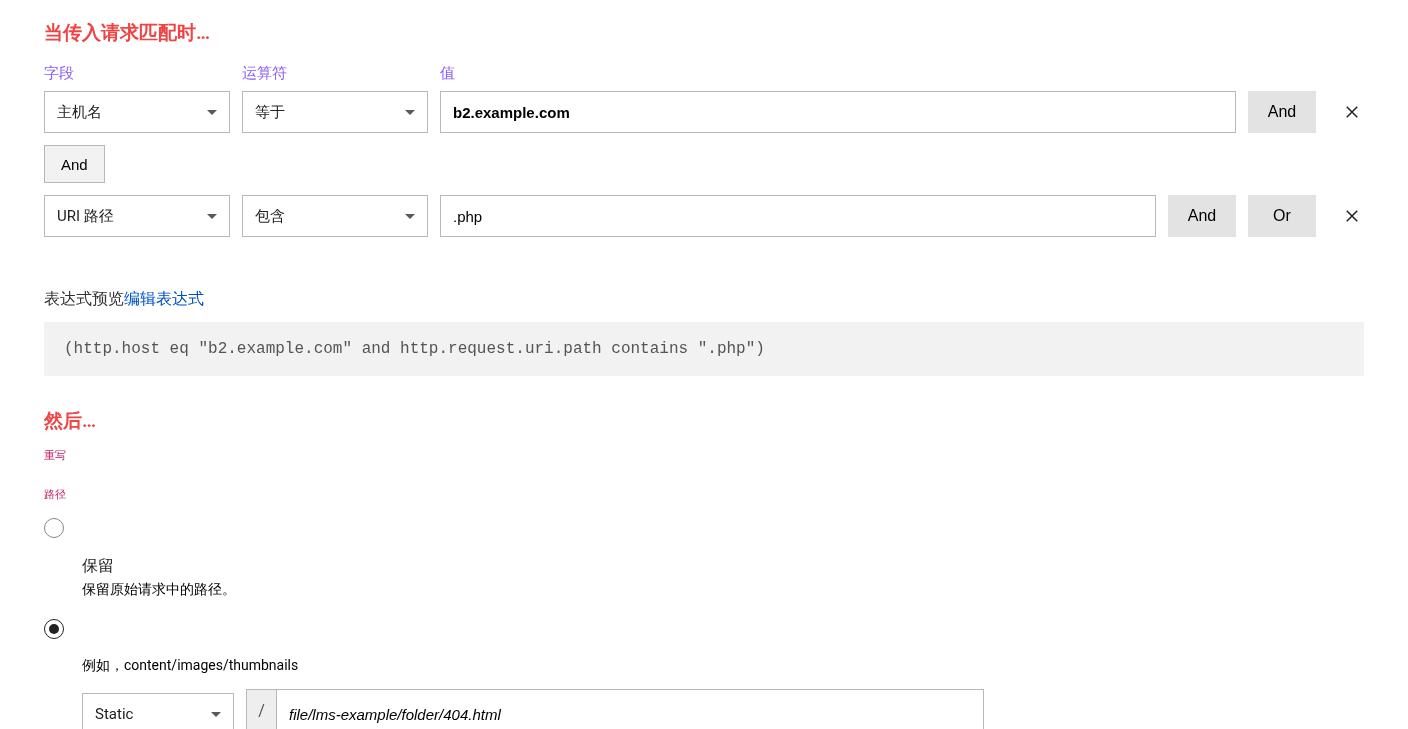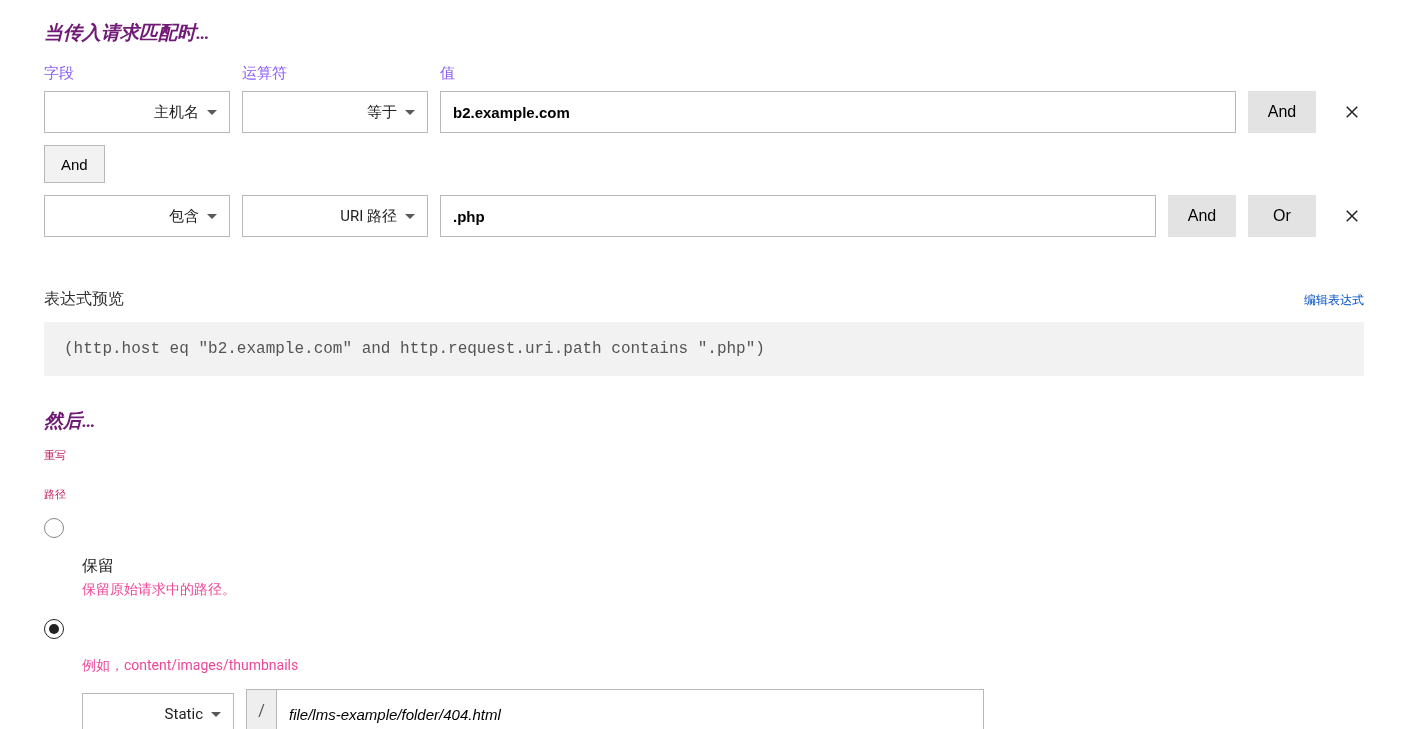--- a/index.html
+++ b/index.html
@@ -11,22 +11,21 @@
       font-family: -apple-system, BlinkMacSystemFont, "Segoe UI", Roboto, "Helvetica Neue", Arial, "Microsoft YaHei", sans-serif;
       font-size: 15px;
       color: #222;
       background: #fff;
       padding: 20px 44px;
     }
     h2 {
       font-size: 19px;
       font-weight: 700;
       margin-bottom: 18px;
-      color: #701a75;
-      font-style: italic;
+      color: #ef4444;
     }
     .section-heading {
       font-size: 19px;
       font-weight: 700;
       margin-top: 32px;
       margin-bottom: 14px;
     }
     .row {
       display: flex;
       align-items: center;
@@ -51,21 +50,21 @@
       background: #fff;
       font-size: 15px;
       padding: 0 12px;
       width: 100%;
       outline: none;
     }
     .select {
       cursor: pointer;
       display: flex;
       align-items: center;
-      justify-content: flex-end;
+      justify-content: space-between;
       width: 186px;
     }
     .select.small { width: 152px; }
     .caret {
       width: 0;
       height: 0;
       border-left: 5px solid transparent;
       border-right: 5px solid transparent;
       border-top: 5px solid #595959;
       margin-left: 8px;
@@ -102,32 +101,32 @@
       align-items: center;
       justify-content: center;
       margin-left: 12px;
     }
     .close-x svg { width: 18px; height: 18px; stroke: #222; stroke-width: 2; }
     .connector-row {
       margin: 12px 0 12px 0;
     }
     .preview-header {
       display: flex;
-      justify-content: space-between;
+      justify-content: flex-start;
       align-items: baseline;
       margin-top: 52px;
       margin-bottom: 12px;
     }
     .preview-label {
       font-size: 16px;
       color: #333;
     }
     .edit-link {
       color: #0051c3;
-      font-size: 12px;
+      font-size: 16px;
       cursor: pointer;
     }
     .code-block {
       background: #f2f2f2;
       padding: 18px 20px;
       font-family: "SFMono-Regular", Consolas, "Liberation Mono", Menlo, monospace;
       font-size: 16px;
       color: #555;
       white-space: pre;
     }
@@ -176,21 +175,21 @@
     }
     .radio-label {
       font-size: 16px;
       color: #222;
       display: inline-flex;
       align-items: center;
       gap: 6px;
     }
     .radio-desc {
       font-size: 14px;
-      color: #ec4899;
+      color: #000000;
     }
     .info-icon {
       width: 16px;
       height: 16px;
       border: 1.2px solid #666;
       border-radius: 50%;
       display: inline-flex;
       align-items: center;
       justify-content: center;
       font-size: 11px;
@@ -224,21 +223,21 @@
     .path-input {
       height: 50px;
       border: 1px solid #b8b8b8;
       font-size: 15px;
       padding: 0 12px;
       flex: 1;
       outline: none;
       font-style: italic;
     }
     .value-input-1 { width: 748px; max-width: none; font-weight: bold; }
-    .value-input-2 { width: 678px; max-width: none; font-weight: bold; }
+    .value-input-2 { width: 678px; max-width: none; }
   </style>
 </head>
 <body>
 
 <h2>当传入请求匹配时…</h2>
 
 <div class="labels-row">
   <div class="col-field label">字段</div>
   <div class="col-op label">运算符</div>
   <div class="col-value label">值</div>
@@ -261,25 +260,25 @@
       </svg>
   </span>
 </div>
 
 <div class="connector-row">
   <button class="btn-chip small">And</button>
 </div>
 
 <div class="row">
   <div class="select">
+    <span>URI 路径</span>
+    <span class="caret"></span>
+  </div>
+  <div class="select">
     <span>包含</span>
-    <span class="caret"></span>
-  </div>
-  <div class="select">
-    <span>URI 路径</span>
     <span class="caret"></span>
   </div>
   <input type="text" class="text-input value-input-2" value=".php" style="">
   <button class="btn-chip">And</button>
   <button class="btn-chip">Or</button>
   <span class="close-x">
     <svg viewBox="0 0 24 24" fill="none">
         <path d="M5 5 L19 19 M19 5 L5 19"></path>
       </svg>
   </span>

